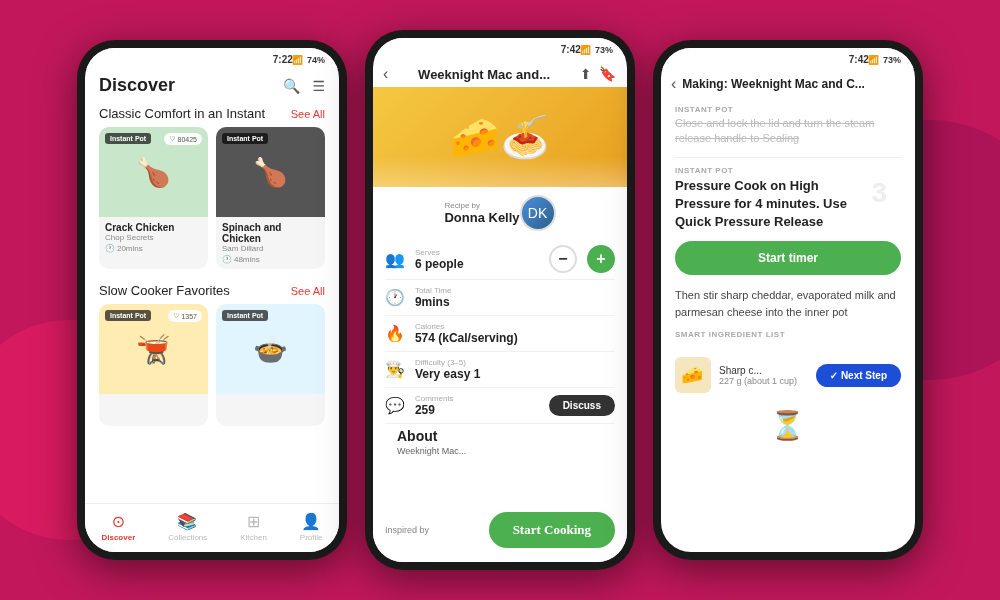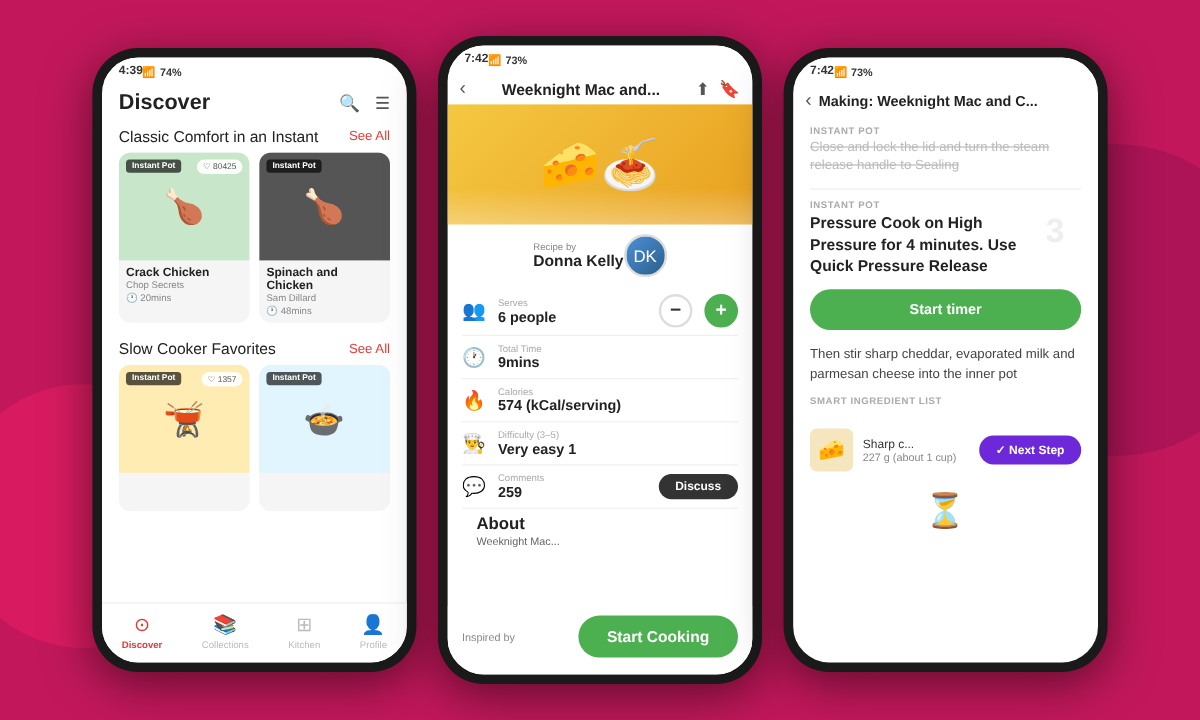--- a/index.html
+++ b/index.html
@@ -54,21 +54,21 @@
       background: #fff;
       border-radius: 30px;
       overflow: hidden;
       position: relative;
       display: flex;
       flex-direction: column;
     }
     
     .status-bar {
       display: flex;
-      justify-content: flex-start;
+      justify-content: flex-end;
       align-items: center;
       padding: 6px 14px 4px;
       font-size: 9px;
       font-weight: 600;
       color: #333;
       background: #fff;
       flex-shrink: 0;
     }
     .status-bar .time { font-weight: 700; font-size: 10px; }
     .status-icons { display: flex; gap: 3px; align-items: center; }
@@ -270,20 +270,21 @@
       align-items: center;
       justify-content: space-between;
     }
     .start-btn {
       background: #4caf50;
       color: #fff;
       border-radius: 25px;
       padding: 10px 24px;
       font-size: 13px;
       font-weight: 700;
+      font-family: Liberation Serif, serif;
     }
     
     .p3-header {
       display: flex;
       align-items: center;
       padding: 6px 10px 4px;
       gap: 6px;
       flex-shrink: 0;
     }
     .p3-title { font-size: 12px; font-weight: 600; color: #222; flex: 1; }
@@ -352,21 +353,21 @@
       display: flex;
       align-items: center;
       justify-content: center;
       font-size: 18px;
       flex-shrink: 0;
     }
     .ingredient-info { flex: 1; }
     .ingredient-name { font-size: 10px; color: #333; }
     .ingredient-amount { font-size: 9px; color: #888; }
     .next-step-btn {
-      background: #6d28d9;
+      background: #1d4ed8;
       color: #fff;
       border-radius: 20px;
       padding: 6px 14px;
       font-size: 10px;
       font-weight: 700;
       display: flex;
       align-items: center;
       gap: 4px;
     }
     .hourglass-area {
@@ -386,21 +387,21 @@
 
 <div class="bg-circle-left"></div>
 <div class="bg-circle-right"></div>
 
 <div class="phones-container">
 
   <div class="phone">
     <div class="phone-screen">
 
       <div class="status-bar">
-        <span class="time">4:39</span>
+        <span class="time">7:22</span>
         <div class="status-icons">
           <span>📶</span>
           <span style="font-size:9px;">74%</span>
         </div>
       </div>
 
       <div class="p1-header">
         <span class="p1-header-title">Discover</span>
         <div class="p1-header-icons">
           <span class="icon-circle">🔍</span>

